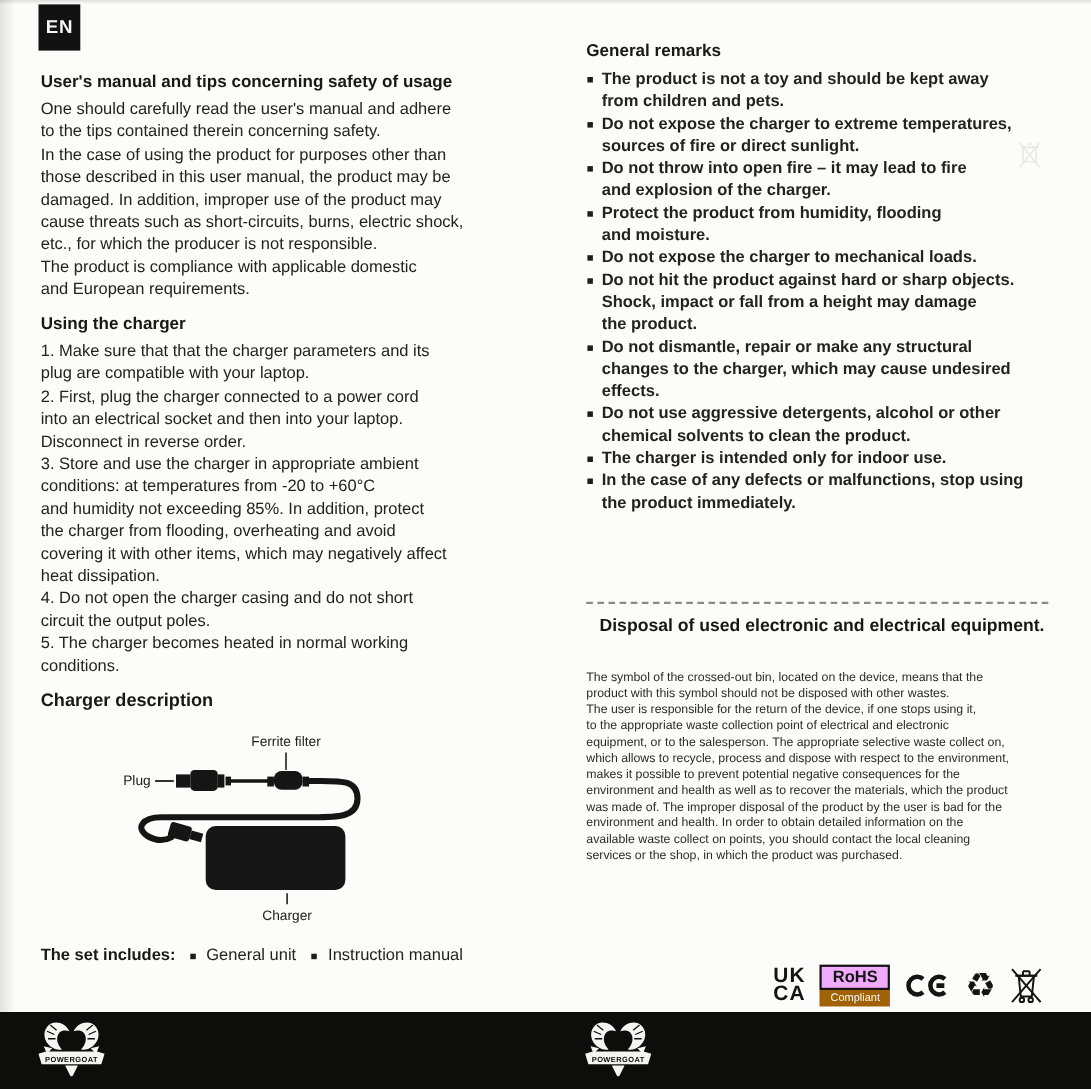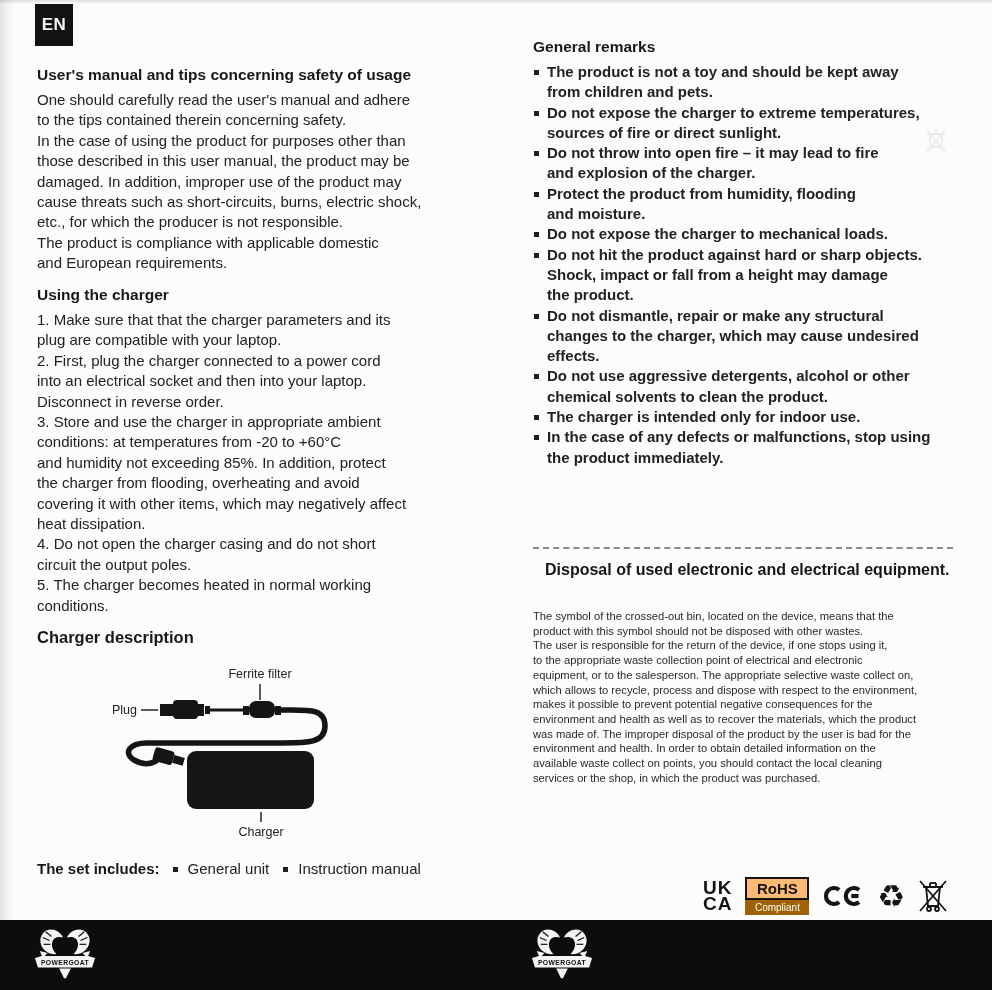--- a/index.html
+++ b/index.html
@@ -52,21 +52,21 @@
     font-size:11.2px; line-height:14.7px; white-space:pre-line; color:#2a2a2a;margin-top:28px;
   }
 
   
   .cert-row {
     position:absolute; left:703px; top:845px; width:262px; height:46px;
     display:flex; align-items:center; gap:13px;margin-top:28px;
   }
   .ukca { font-weight:700; font-size:19px; line-height:16px; letter-spacing:1px; color:#141414; }
   .rohs { width:64px; text-align:center; }
-  .rohs-top { border:2.5px solid #141414; font-weight:700; font-size:15px; line-height:19px; color:#141414; background:#fdba74; }
+  .rohs-top { border:2.5px solid #141414; font-weight:700; font-size:15px; line-height:19px; color:#141414; background:#f0abfc; }
   .rohs-bottom { background:#a16207; color:#fbfbfb; font-size:10px; line-height:13px; padding:1px 0; }
   .recycle-glyph { font-family:"DejaVu Sans",sans-serif; font-size:31px; color:#141414; line-height:34px; }
 
   .faint-watermark { position:absolute; left:925px; top:128px; opacity:0.20; }
 
   .footer-bar {
     position:absolute; left:0; top:920px; width:992px; height:70px;
     background:#0d0d0c;
   }
   .goat-logo { position:absolute; top:5px; }

